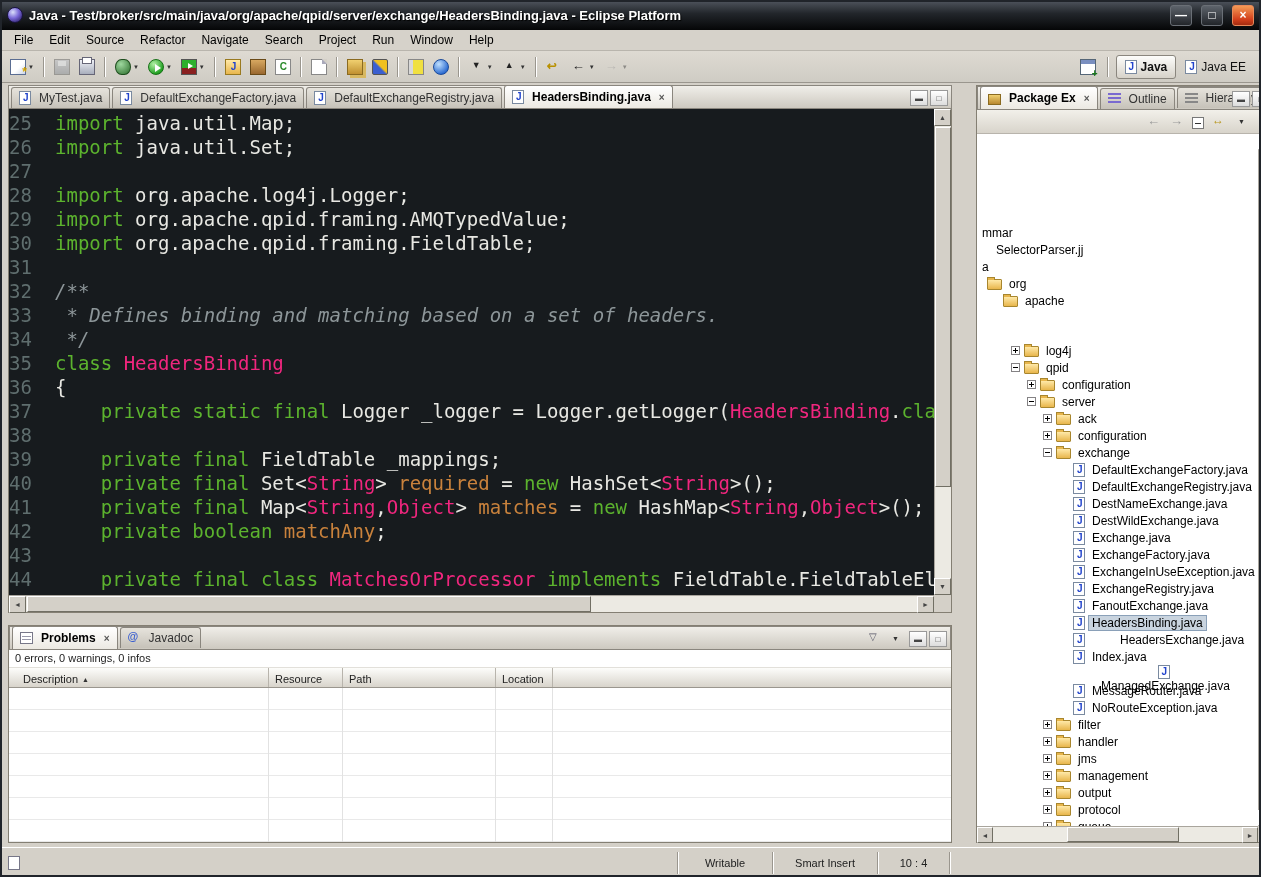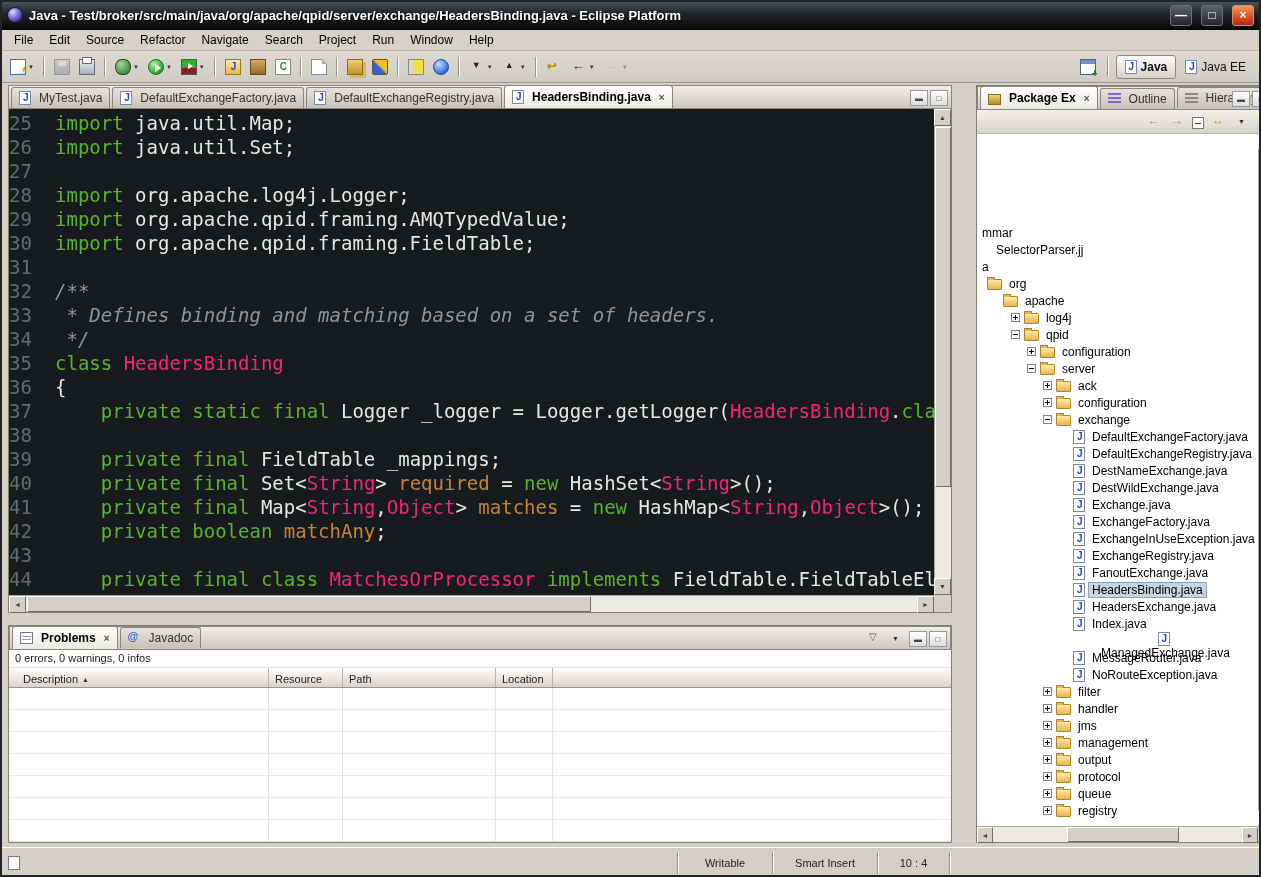--- a/index.html
+++ b/index.html
@@ -400,21 +400,21 @@
         <span class="tlabel">a</span>
       </div>
       <div class="trow" style="padding-left: 10px;">
         <span class="ticon icon-folder"></span>
         <span class="tlabel">org</span>
       </div>
       <div class="trow" style="padding-left: 26px;">
         <span class="ticon icon-folder"></span>
         <span class="tlabel">apache</span>
       </div>
-      <div class="trow" style="padding-left: 34px;">
+      <div class="trow" style="padding-left: 34px; margin-top: 33px;">
         <span class="exp exp-plus"></span>
         <span class="ticon icon-folder"></span>
         <span class="tlabel">log4j</span>
       </div>
       <div class="trow" style="padding-left: 34px;">
         <span class="exp exp-minus"></span>
         <span class="ticon icon-folder"></span>
         <span class="tlabel">qpid</span>
       </div>
       <div class="trow" style="padding-left: 50px;">
@@ -475,21 +475,21 @@
         <span class="tlabel">ExchangeRegistry.java</span>
       </div>
       <div class="trow" style="padding-left: 96px;">
         <span class="ticon icon-java"></span>
         <span class="tlabel">FanoutExchange.java</span>
       </div>
       <div class="trow selected" style="padding-left: 96px;">
         <span class="ticon icon-java"></span>
         <span class="tlabel">HeadersBinding.java</span>
       </div>
-      <div class="trow" style="padding-left: 96px;">
+      <div class="trow" style="padding-left: 96px; gap: 28px;">
         <span class="ticon icon-java"></span>
         <span class="tlabel">HeadersExchange.java</span>
       </div>
       <div class="trow" style="padding-left: 96px;">
         <span class="ticon icon-java"></span>
         <span class="tlabel">Index.java</span>
       </div>
       <div class="trow" style="padding-left: 96px; flex-direction: column;">
         <span class="ticon icon-java"></span>
         <span class="tlabel">ManagedExchange.java</span>

